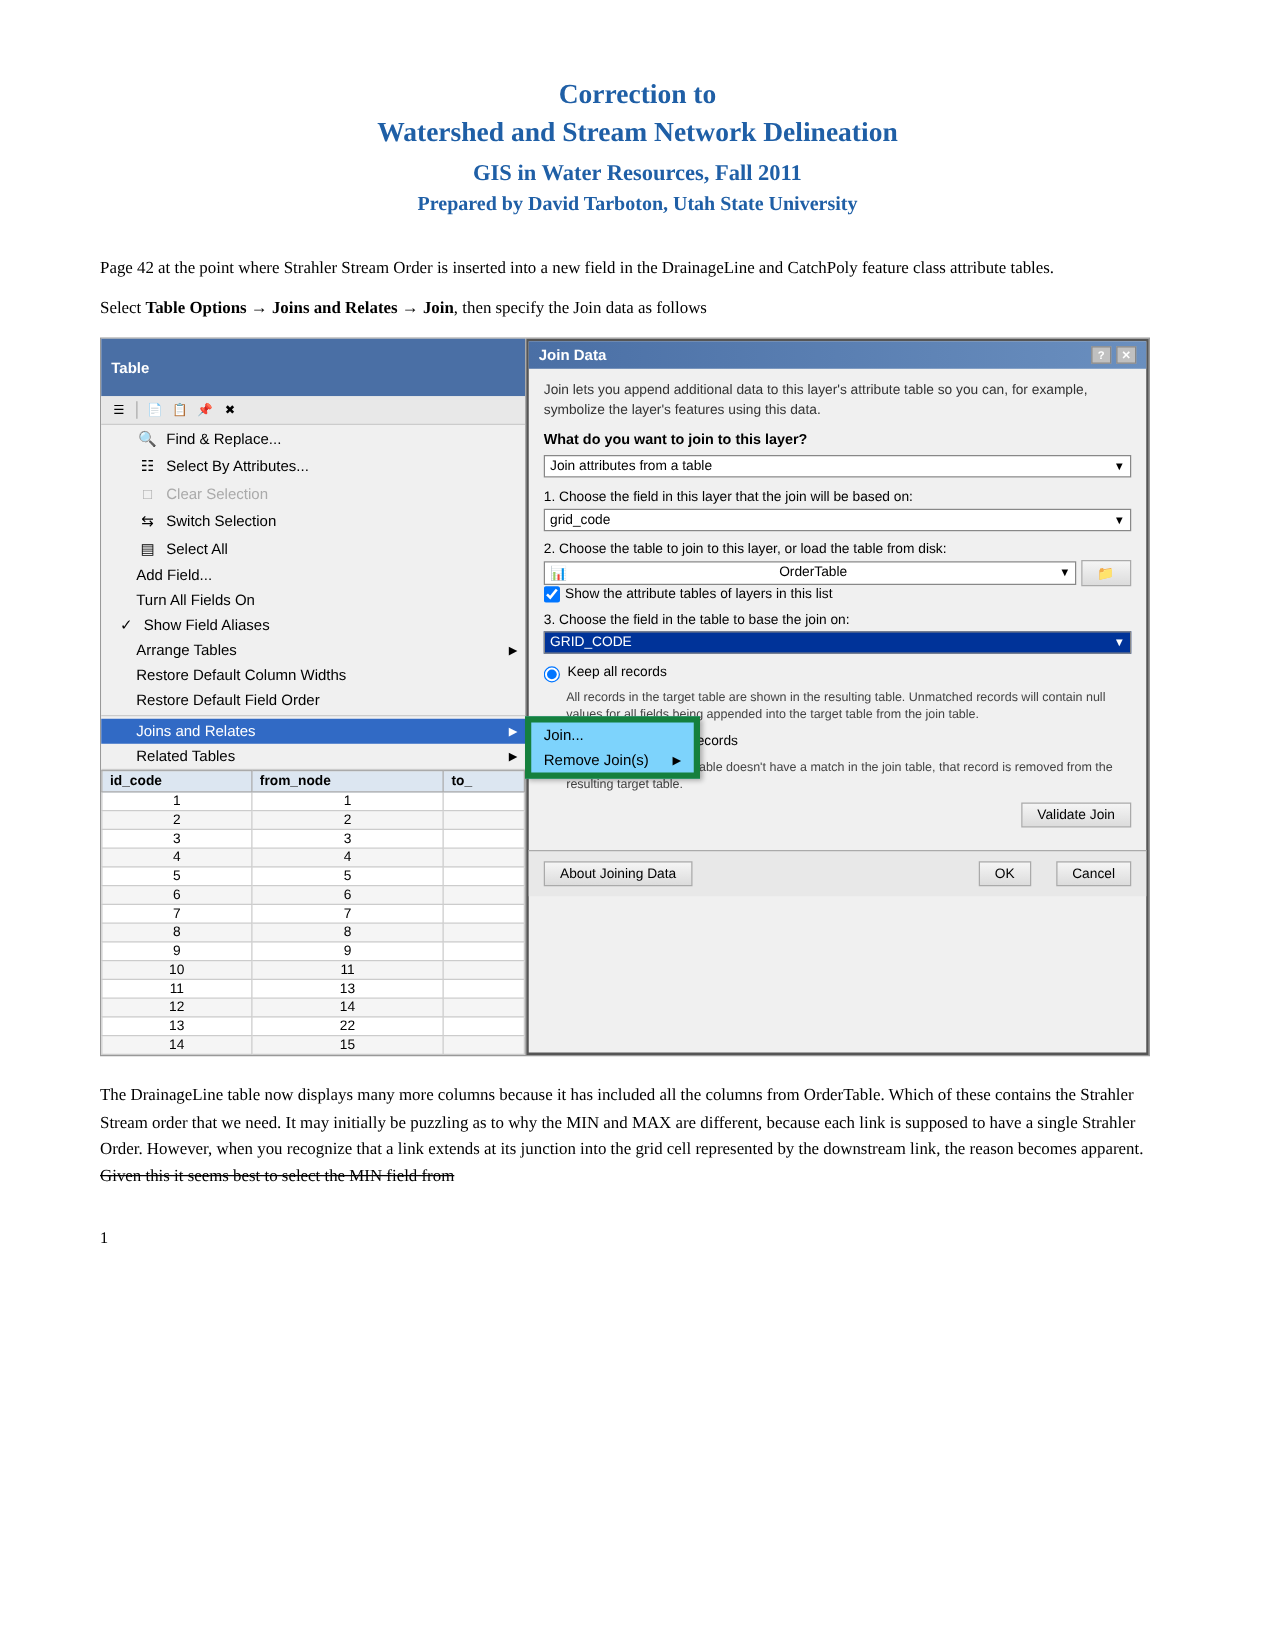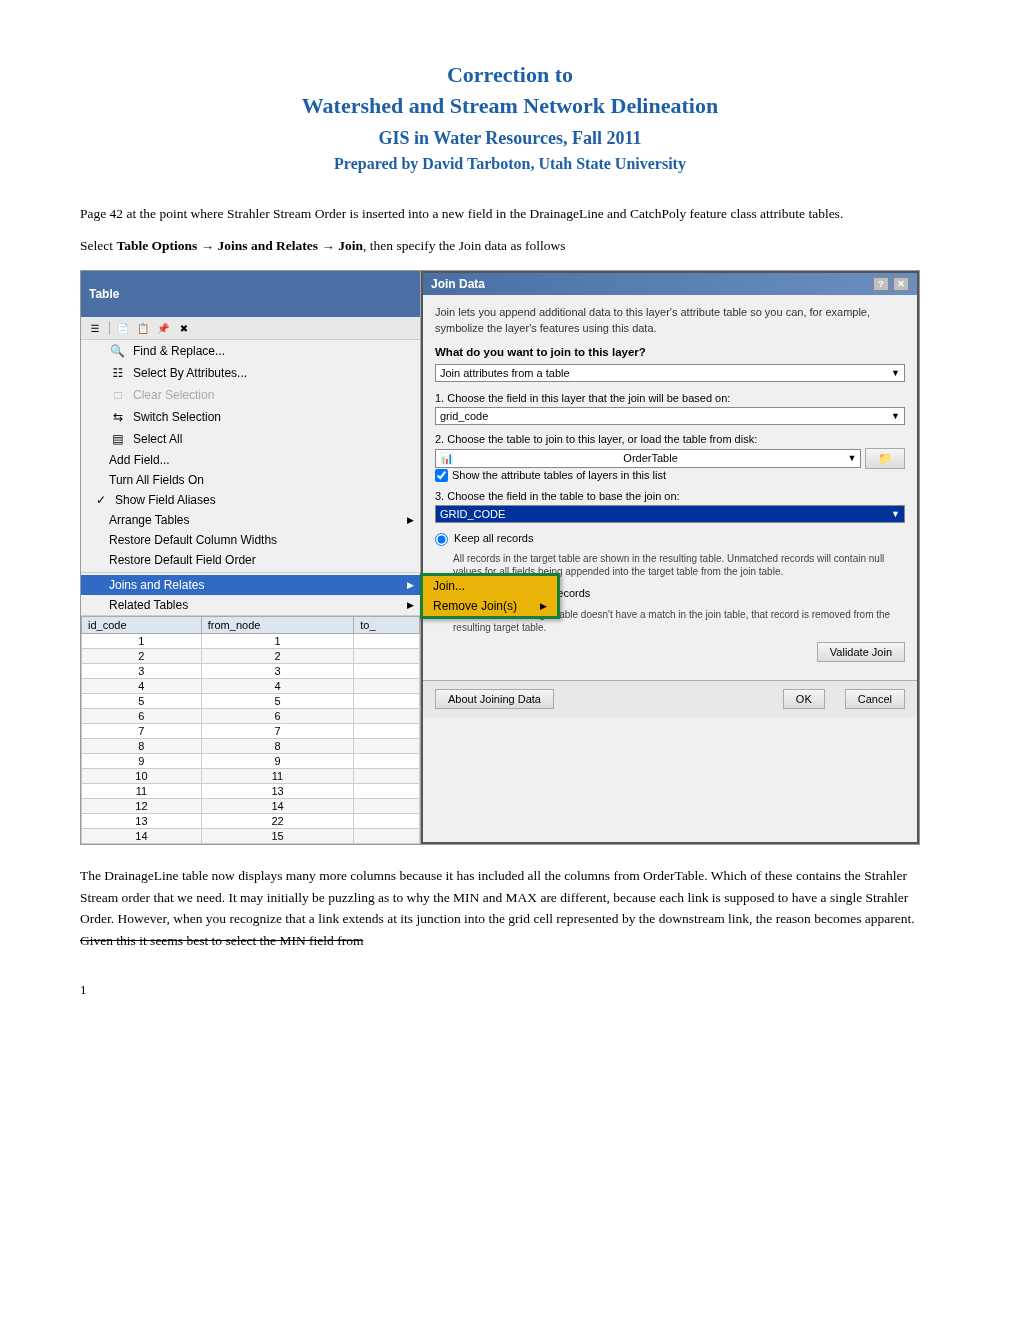--- a/index.html
+++ b/index.html
@@ -175,21 +175,21 @@
       width: 100%;
       border-collapse: collapse;
       font-size: 11px;
       font-family: Arial, sans-serif;
     }
 
     .table-data th {
       background: #dce6f1;
       border: 1px solid #aaa;
       padding: 2px 6px;
-      font-weight: normal;
+      font-weight: bold;
       text-align: left;
     }
 
     .table-data td {
       border: 1px solid #ccc;
       padding: 1px 6px;
       text-align: center;
     }
 
     .table-data tr:nth-child(even) td {
@@ -388,22 +388,22 @@
     }
 
     .menu-section-with-submenu {
       position: relative;
     }
 
     .submenu-float {
       position: absolute;
       left: 100%;
       top: -2px;
-      background: #eab308;
-      border: 3px solid #15803d;
+      background: #7dd3fc;
+      border: 5px solid #15803d;
       box-shadow: 2px 2px 4px rgba(0,0,0,0.3);
       min-width: 140px;
       z-index: 20;
     }
 
     .submenu-item {
       padding: 3px 10px;
       font-size: 12px;
       cursor: pointer;
       white-space: nowrap;

